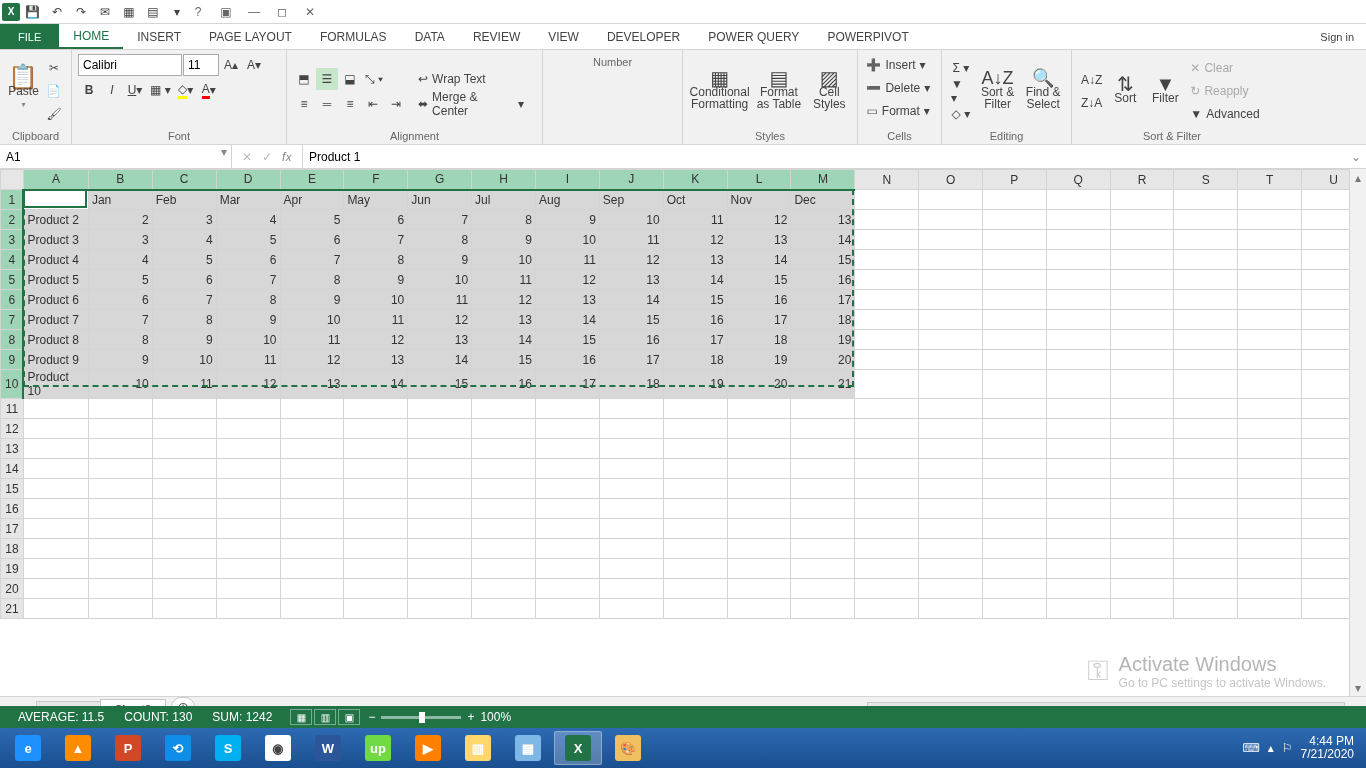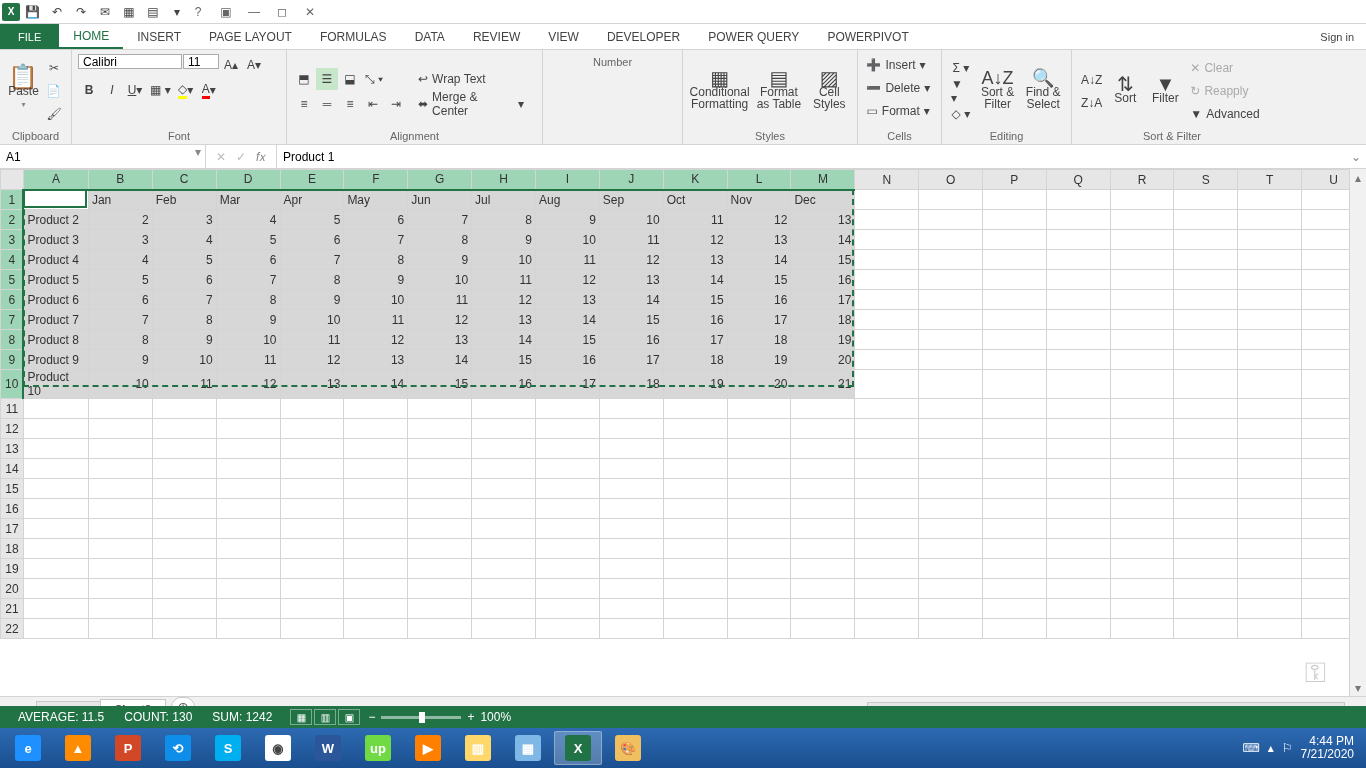--- a/index.html
+++ b/index.html
@@ -22,27 +22,27 @@
 .ribbon-tabs .signin { margin-left: auto; padding: 0 12px; display: flex; align-items: center; color: #444; font-size: 11px; }
 
 
 .ribbon { height: 95px; background: #f1f1f1; border-bottom: 1px solid #d4d4d4; display: flex; position: relative; }
 .ribbon .group { display: flex; flex-direction: column; border-right: 1px solid #d4d4d4; padding: 4px 6px 2px 6px; }
 .ribbon .group .grp-body { flex: 1; display: flex; align-items: center; gap: 2px; }
 .ribbon .group .grp-label { text-align: center; font-size: 11px; color: #666; padding-top: 2px; position: relative; }
 .rb-btn { min-width: 22px; height: 22px; display: flex; align-items: center; justify-content: center; cursor: pointer; color: #444; border: 1px solid transparent; padding: 0 2px; }
 .big-btn { display: flex; flex-direction: column; align-items: center; justify-content: center; width: 60px; height: 66px; cursor: pointer; font-size: 11px; color: #444; gap: 2px; text-align: center; line-height: 12px; }
 .big-btn .bicon { font-size: 24px; }
-select.rb-combo, input.rb-combo { height: 15px; border: 1px solid #ababab; background: #fff; font-size: 12px; padding: 0 4px; }
+select.rb-combo, input.rb-combo { height: 22px; border: 1px solid #ababab; background: #fff; font-size: 12px; padding: 0 4px; }
 .col { display: flex; flex-direction: column; gap: 1px; }
 .row { display: flex; gap: 1px; }
 
 
 .formula-bar { height: 24px; border-bottom: 1px solid #d4d4d4; display: flex; align-items: stretch; }
-.formula-bar .name-box { width: 206px; border-right: 1px solid #d4d4d4; display: flex; padding: 0 6px; position: relative; }
+.formula-bar .name-box { width: 232px; border-right: 1px solid #d4d4d4; display: flex; padding: 0 6px; position: relative; }
 .formula-bar .name-box input { border: none; outline: none; width: 100%; font-size: 12px; }
 .formula-bar .name-box .dd { position: absolute; right: 4px; color: #888; }
 .formula-bar .fx-btns { display: flex; align-items: center; gap: 2px; padding: 0 6px; color: #888; border-right: 1px solid #d4d4d4; }
 .formula-bar .fx-btns span { width: 18px; text-align: center; cursor: pointer; }
 .formula-bar .formula-input { flex: 1; border: none; outline: none; padding: 0 6px; font-size: 12px; }
 .formula-bar .expand { width: 20px; display: flex; align-items: center; justify-content: center; color: #888; cursor: pointer; }
 
 
 .grid-area { position: absolute; top: 169px; left: 0; right: 0; bottom: 72px; overflow: hidden; background: #fff; }
 .grid-area table { border-collapse: collapse; table-layout: fixed; }
@@ -826,57 +826,37 @@
           <td class="cell"></td>
           <td class="cell"></td>
           <td class="cell"></td>
           <td class="cell"></td>
           <td class="cell"></td>
           <td class="cell"></td>
           <td class="cell"></td>
           <td class="cell"></td>
           <td class="cell"></td>
         </tr>
-        <tr>
-          <th class="rowhdr ">22</th>
-          <td class="cell"></td>
-          <td class="cell"></td>
-          <td class="cell"></td>
-          <td class="cell"></td>
-          <td class="cell"></td>
-          <td class="cell"></td>
-          <td class="cell"></td>
-          <td class="cell"></td>
-          <td class="cell"></td>
-          <td class="cell"></td>
-          <td class="cell"></td>
-          <td class="cell"></td>
-          <td class="cell"></td>
-          <td class="cell"></td>
-          <td class="cell"></td>
-          <td class="cell"></td>
-          <td class="cell"></td>
-          <td class="cell"></td>
-          <td class="cell"></td>
-          <td class="cell"></td>
-          <td class="cell"></td>
-        </tr>
       </tbody>
     </table>
   <div class="active-cell-overlay" id="active-overlay" style="left: 23px; top: 20px; width: 64px; height: 19px;"></div>
   <div class="marching-ants" id="ants" style="left: 23px; top: 20px; width: 831px; height: 198px;"></div>
   <div class="grid-vscroll">
     <div class="tri">▴</div>
     <div style="flex:1"></div>
     <div class="tri" style="position:absolute;bottom:0;width:100%">▾</div>
   </div>
 </div>
 
 <div class="watermark">
   <span class="key">⚿</span>
+  <div>
+    <div class="wt1">Activate Windows</div>
+    <div class="wt2">Go to PC settings to activate Windows.</div>
+  </div>
 </div>
 
 <div class="sheet-bar">
   <div class="nav-btns">
     <span>◂</span>
     <span>▸</span>
   </div>
   <div class="tabs" id="sheet-tabs">
       <div class="stab">Sheet1</div>
       <div class="stab active">Sheet2</div>

